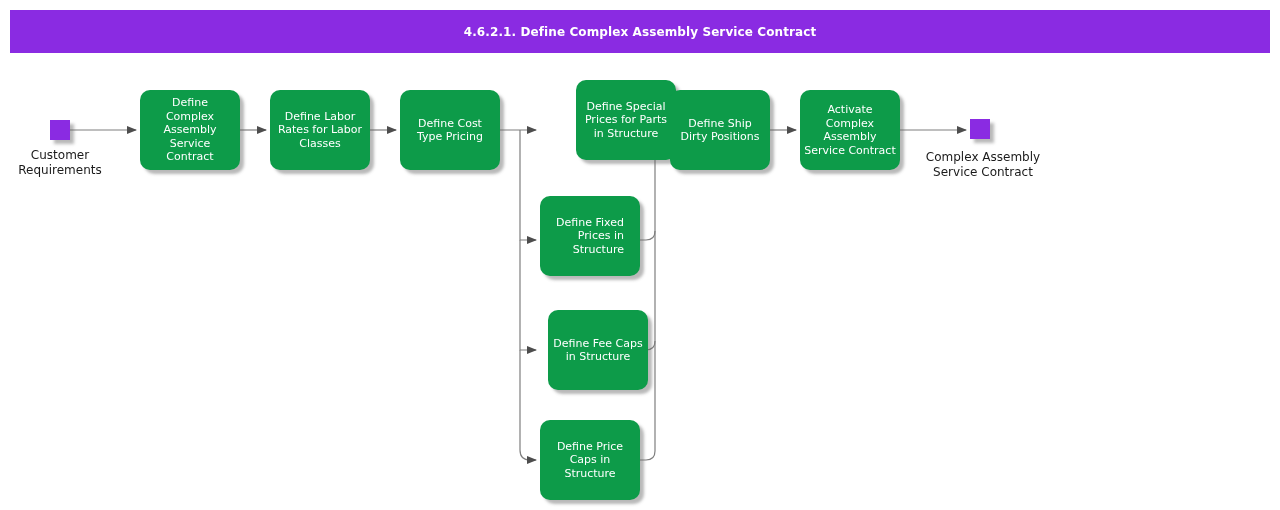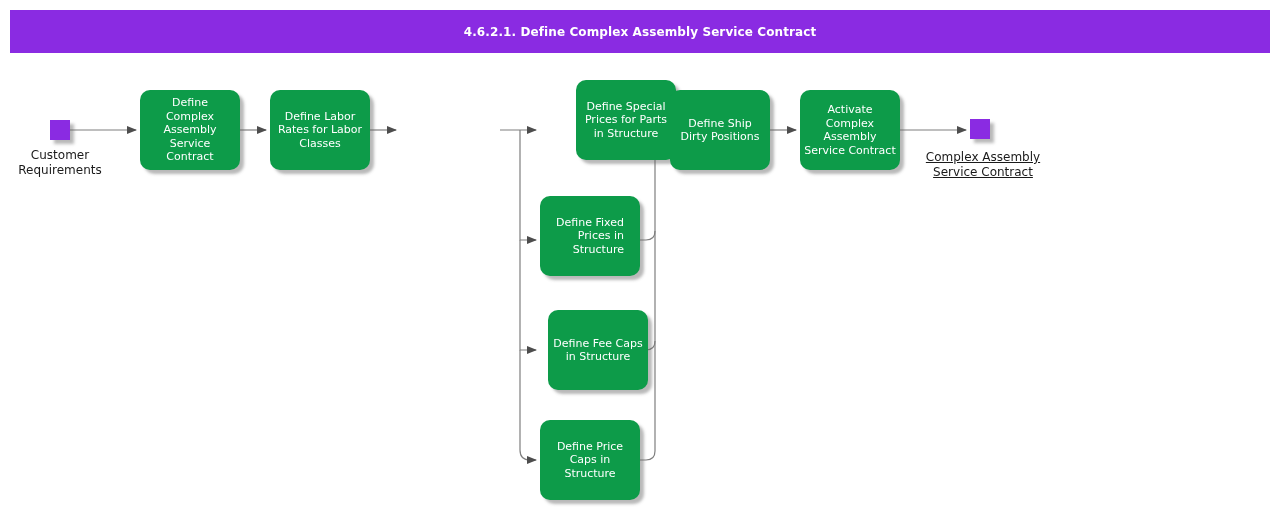--- a/index.html
+++ b/index.html
@@ -62,21 +62,21 @@
   .ev-end   { left: 970px; top: 119px; }
   .event-label {
     position: absolute;
     text-align: center;
     color: #1a1a1a;
     font-size: 12px;
     line-height: 15px;
     white-space: pre-line;
   }
   .lbl-start { left: -30px; top: 148px; width: 180px; }
-  .lbl-end   { left: 873px; top: 150px; width: 220px; text-decoration: underline; }
+  .lbl-end   { left: 873px; top: 150px; width: 220px; }
   svg.connectors {
     position: absolute;
     left: 0; top: 0;
     pointer-events: none;
   }
 </style>
 </head>
 <body>
 
 <div id="canvas">
@@ -119,20 +119,22 @@
 Service Contract</div>
 
   <div class="task t1">Define
 Complex
 Assembly
 Service
 Contract</div>
   <div class="task t2">Define Labor
 Rates for Labor
 Classes</div>
+  <div class="task t3">Define Cost
+Type Pricing</div>
   <div class="task t4">Define Special
 Prices for Parts
 in Structure</div>
   <div class="task t5">Define Ship
 Dirty Positions</div>
   <div class="task t6">Activate
 Complex
 Assembly
 Service Contract</div>
   <div class="task t7">Define Fixed

